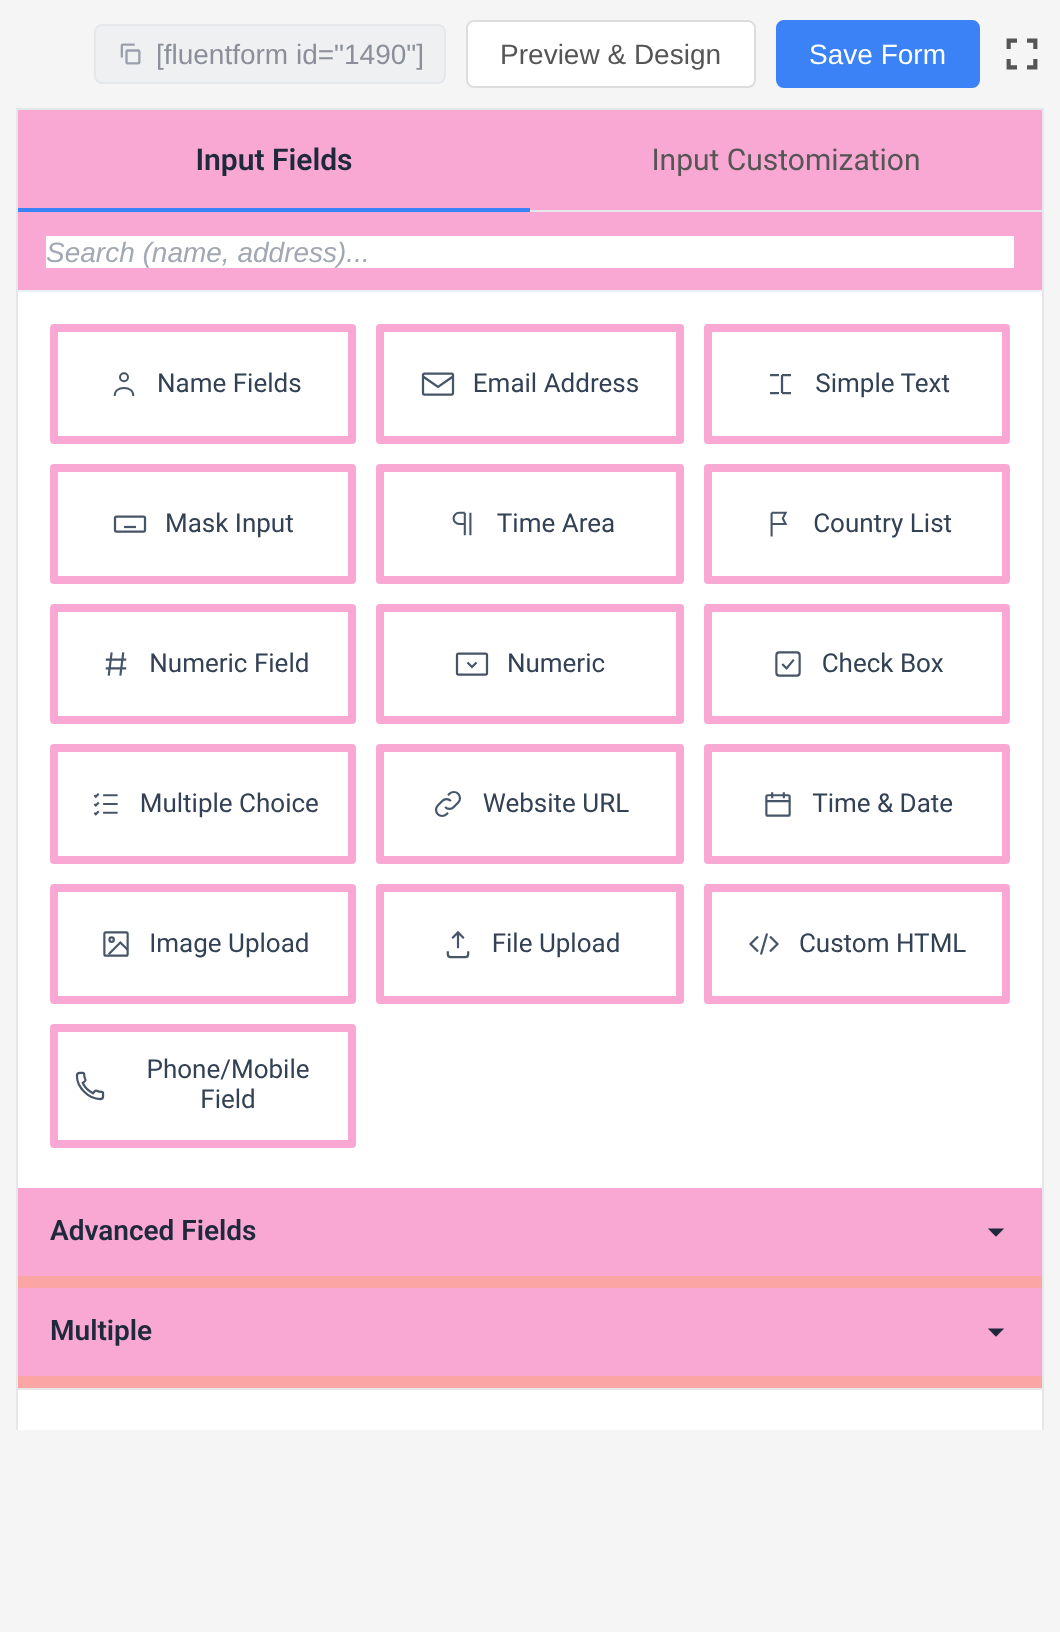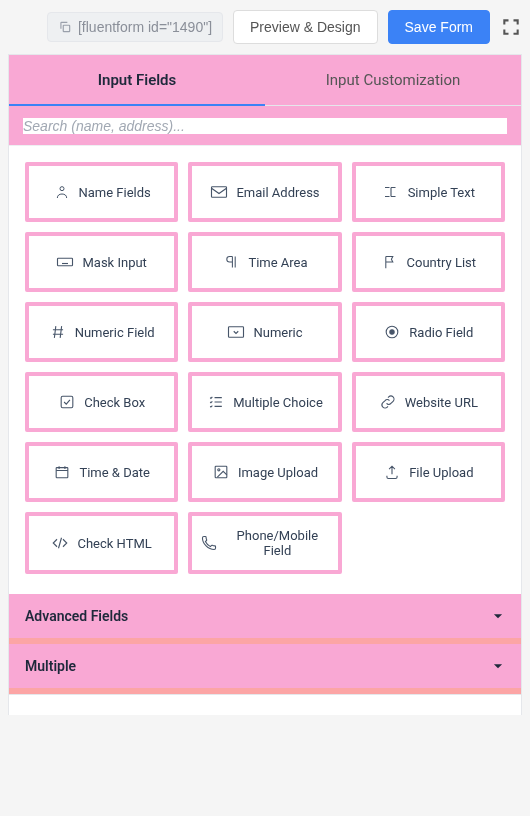--- a/index.html
+++ b/index.html
@@ -276,29 +276,20 @@
           <svg width="18" height="14" viewBox="0 0 24 18" fill="none" stroke="currentColor" stroke-width="1.5">
             <rect x="2" y="2" width="20" height="14" rx="1"></rect>
             <path d="M9 8l3 3 3-3"></path>
           </svg>
         </span>
         <span class="label">Numeric</span>
       </div>
       <div class="field-card">
         <span class="icon">
           <svg width="16" height="16" viewBox="0 0 22 22" fill="none" stroke="currentColor" stroke-width="1.5">
-            <circle cx="11" cy="11" r="8"></circle>
-            <circle cx="11" cy="11" r="3" fill="currentColor"></circle>
-          </svg>
-        </span>
-        <span class="label">Radio Field</span>
-      </div>
-      <div class="field-card">
-        <span class="icon">
-          <svg width="16" height="16" viewBox="0 0 22 22" fill="none" stroke="currentColor" stroke-width="1.5">
             <rect x="3" y="3" width="16" height="16" rx="2"></rect>
             <path d="M7 11l3 3 5-6"></path>
           </svg>
         </span>
         <span class="label">Check Box</span>
       </div>
       <div class="field-card">
         <span class="icon">
           <svg width="16" height="16" viewBox="0 0 22 22" fill="none" stroke="currentColor" stroke-width="1.5">
             <path d="M9 5h10M9 11h10M9 17h10M3 5l1 1 2-2M3 11l1 1 2-2M3 17l1 1 2-2"></path>
@@ -340,21 +331,21 @@
           </svg>
         </span>
         <span class="label">File Upload</span>
       </div>
       <div class="field-card">
         <span class="icon">
           <svg width="18" height="14" viewBox="0 0 24 18" fill="none" stroke="currentColor" stroke-width="1.5">
             <path d="M8 4L3 9l5 5M16 4l5 5-5 5M14 2l-4 14"></path>
           </svg>
         </span>
-        <span class="label">Check HTML</span>
+        <span class="label">Custom HTML</span>
       </div>
       <div class="field-card">
         <span class="icon">
           <svg width="16" height="16" viewBox="0 0 22 22" fill="none" stroke="currentColor" stroke-width="1.5">
             <path d="M20 16v2a2 2 0 0 1-2 2c-8 0-16-8-16-16a2 2 0 0 1 2-2h2a1 1 0 0 1 1 1c0 1 .3 2.5.8 3.5a1 1 0 0 1-.2 1.1L6 9c1.5 3 4 5.5 7 7l1.4-1.6a1 1 0 0 1 1.1-.2c1 .5 2.5.8 3.5.8a1 1 0 0 1 1 1z"></path>
           </svg>
         </span>
         <span class="label">Phone/Mobile Field</span>
       </div>
     </div>

